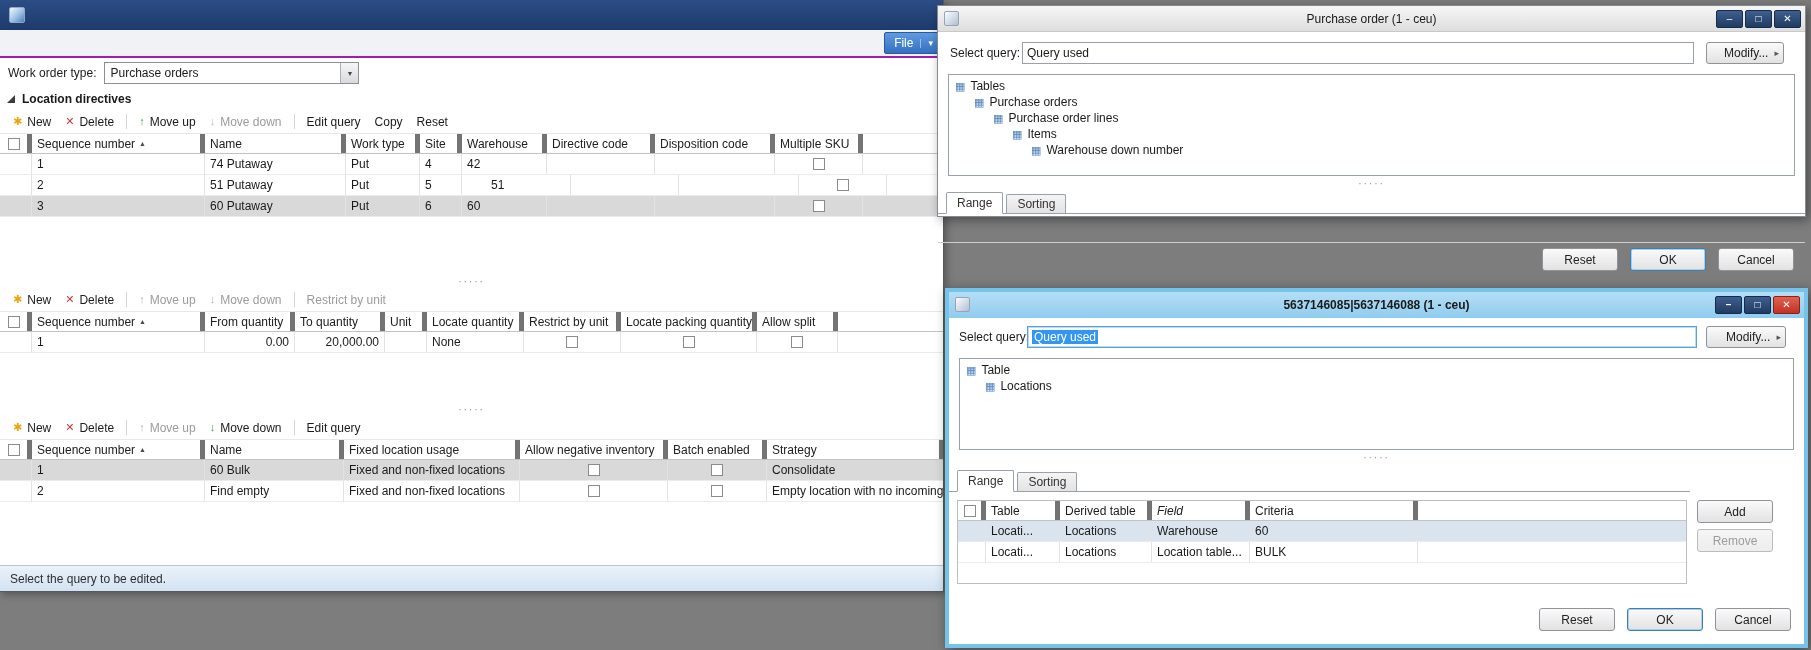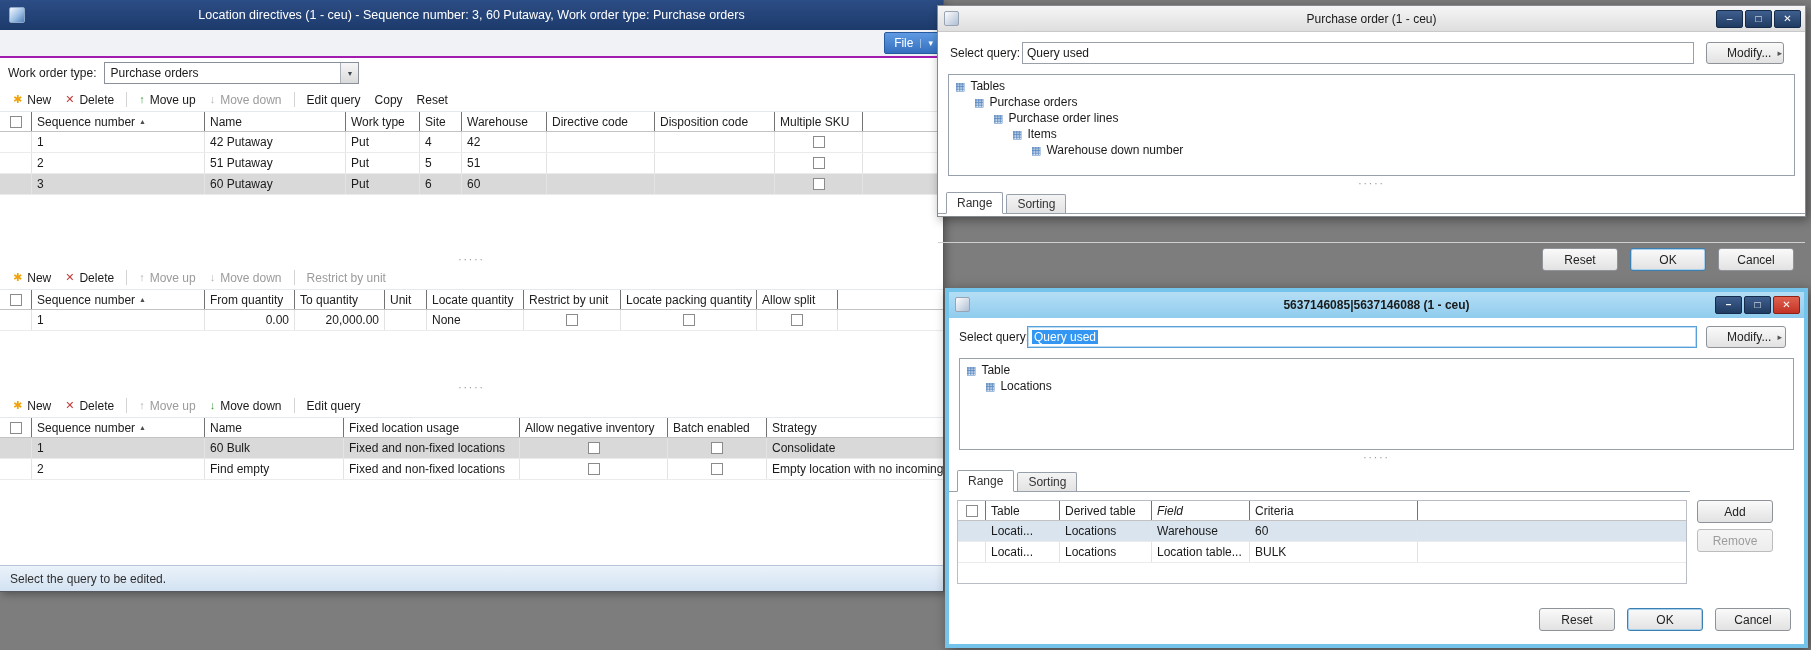--- a/index.html
+++ b/index.html
@@ -28,21 +28,21 @@
   .ticon{font-size:11px;line-height:1;}
   .ic-new{color:var(--toolbar-icon-new,#f0a30a);}
   .ic-delete{color:var(--toolbar-icon-delete,#c43b3b);font-weight:bold;}
   .ic-up,.ic-down{color:var(--toolbar-icon-arrow,#3f9c3f);font-weight:bold;}
   .tsep{width:1px;height:15px;background:#d4d4d4;margin:0 5px;}
 
   
   .grid{background:#fff;overflow:hidden;position:relative;flex:0 0 auto;}
   .grid-head{display:flex;height:20px;border-bottom:1px solid #c3c3c3;background:#fff;}
   .gcell{flex:0 0 auto;display:flex;align-items:center;padding:0 5px;border-right:1px solid #e3e3e3;overflow:hidden;white-space:nowrap;}
-  .ghead{border-right:1px solid #737373;color:#202020;}
+  .ghead{border-right:5px solid #737373;color:#202020;}
   .gfill{flex:1 1 auto;border-right:none;padding:0;}
   .grow{display:flex;height:21px;border-bottom:1px solid #ebebeb;background:#fff;}
   .grow.selected{background:var(--row-selection,#d9d9d9);}
   .grid.blue .grow.selected{background:var(--range-row-selection,#d9e4ef);}
   .gcell.center{justify-content:center;}
   .gcell.right{justify-content:flex-end;}
   .cbx{width:12px;height:12px;border:1px solid #8b8b8b;background:#fff;flex:0 0 auto;}
   .sort{font-size:7px;margin-left:4px;color:#4c4c4c;}
   .grip{flex:0 0 12px;display:flex;align-items:center;justify-content:center;background:#fff;color:#8f8f8f;font-size:10px;letter-spacing:2px;line-height:1;}
   .statusbar{margin-top:auto;flex:0 0 26px;background:linear-gradient(var(--status-bar-blue,#eaf2fa),#d3e2f2);border-top:1px solid #b6c6d8;display:flex;align-items:center;padding-left:10px;color:#2e2e2e;}
@@ -57,59 +57,62 @@
   .wbtn{width:27px;height:18px;display:flex;align-items:center;justify-content:center;background:linear-gradient(#3e5e8e,#203c62);border:1px solid #152b4a;border-radius:2px;color:#fff;font-size:10px;line-height:1;}
   .wbtn.red{background:linear-gradient(#e0614f,var(--close-button-red,#c23325));border-color:#8e2014;}
   .dlg-body{position:relative;height:calc(100% - 26px);background:#fff;}
   .q-label{position:absolute;left:12px;top:14px;white-space:nowrap;}
   .q-input{position:absolute;height:22px;border:1px solid #9aa0a8;background:#fff;display:flex;align-items:center;padding:0 4px;overflow:hidden;white-space:nowrap;}
   .q-input.focused{border-color:#5aa0d8;box-shadow:inset 0 0 0 1px #bcdcf2;}
   .sel-text{background:var(--text-selection-blue,#3296f2);color:#fff;padding:0 2px;}
   .btn{height:23px;min-width:76px;display:flex;align-items:center;justify-content:center;background:linear-gradient(#fafafa,#e2e2e2);border:1px solid #8e9299;border-radius:3px;color:#222;padding:0 10px;white-space:nowrap;}
   .btn.focused{border-color:#3c7fb1;box-shadow:inset 0 0 0 1px #a8cfec;}
   .btn.disabled{color:#9c9c9c;background:linear-gradient(#f5f5f5,#ededed);border-color:#bcbcbc;}
-  .modify-btn{position:absolute;justify-content:flex-start;height:22px;padding:0 20px;}
+  .modify-btn{position:absolute;justify-content:flex-end;height:22px;padding:0 4px;}
   .m-arrow{font-size:9px;color:#555;margin-left:6px;}
   .tree-box{position:absolute;border:1px solid #98a0ac;background:#fff;padding-top:3px;overflow:hidden;}
   .tree-item{height:16px;display:flex;align-items:center;gap:5px;white-space:nowrap;}
   .tree-icon{color:#4f81bd;font-size:11px;line-height:1;}
   .grip-abs{position:absolute;left:0;right:0;height:12px;}
   .tabstrip{position:absolute;display:flex;align-items:flex-end;gap:3px;padding-left:8px;border-bottom:1px solid #98a0ac;height:22px;}
   .tab{height:19px;display:flex;align-items:center;padding:0 10px;background:linear-gradient(#f4f4f4,#e3e3e3);border:1px solid #98a0ac;border-bottom:none;border-radius:2px 2px 0 0;color:#333;position:relative;}
   .tab.active{height:22px;background:#fff;z-index:2;margin-bottom:-1px;border-bottom:1px solid #fff;font-weight:normal;}
   .hline{position:absolute;left:0;right:0;height:1px;background:#cfcfcf;}
   .dlg-buttons{position:absolute;display:flex;gap:12px;}
   .range-grid{position:absolute;border:1px solid #b8bdc6;}
   .side-buttons{position:absolute;display:flex;flex-direction:column;gap:6px;}
   .side-buttons .btn{width:76px;}
 </style>
 </head>
 <body>
 
 <div id="main-window" class="window">
   <div class="main-titlebar">
     <span class="app-icon"></span>
-    <span>Location directives (1 - ceu) - Sequence number: 3, 60 Putaway, Work order type: Purchase orders</span>
   </div>
   <div class="file-row">
     <div class="file-btn">
       <span>File</span>
       <span class="file-caret">▾</span>
     </div>
   </div>
   <div class="field-row">
     <span>Work order type:</span>
     <div class="combo">
       <span class="combo-text">Purchase orders</span>
       <span class="combo-btn">
           <span>▼</span>
         </span>
     </div>
   </div>
 
+  <div class="section-head">
+    <span class="tri"></span>
+    <span class="section-title">Location directives</span>
+  </div>
   <div class="toolbar">
       <div class="tbtn">
         <span class="ticon ic-new">✱</span>
         <span class="tlabel">New</span>
       </div>
       <div class="tbtn">
         <span class="ticon ic-delete">✕</span>
         <span class="tlabel">Delete</span>
       </div>
       <div class="tsep"></div>
@@ -161,38 +164,38 @@
         </div>
         <div class="gcell ghead" style="width: 88px;">
           <span>Multiple SKU</span>
         </div>
         <div class="gcell ghead gfill"></div>
       </div>
       <div class="grid-body">
         <div class="grow">
           <div class="gcell center" style="width: 32px;"></div>
           <div class="gcell" style="width: 173px;">1</div>
-          <div class="gcell" style="width: 141px;">42 Putaway</div>
+          <div class="gcell" style="width: 141px;">74 Putaway</div>
           <div class="gcell" style="width: 74px;">Put</div>
           <div class="gcell" style="width: 42px;">4</div>
           <div class="gcell" style="width: 85px;">42</div>
           <div class="gcell" style="width: 108px;"></div>
           <div class="gcell" style="width: 120px;"></div>
           <div class="gcell center" style="width: 88px;">
             <span class="cbx"></span>
           </div>
           <div class="gcell gfill"></div>
         </div>
         <div class="grow">
           <div class="gcell center" style="width: 32px;"></div>
           <div class="gcell" style="width: 173px;">2</div>
           <div class="gcell" style="width: 141px;">51 Putaway</div>
           <div class="gcell" style="width: 74px;">Put</div>
           <div class="gcell" style="width: 42px;">5</div>
-          <div class="gcell" style="width: 85px;">51</div>
+          <div class="gcell" style="width: 85px; margin-left: 24px;">51</div>
           <div class="gcell" style="width: 108px;"></div>
           <div class="gcell" style="width: 120px;"></div>
           <div class="gcell center" style="width: 88px;">
             <span class="cbx"></span>
           </div>
           <div class="gcell gfill"></div>
         </div>
         <div class="grow selected">
           <div class="gcell center" style="width: 32px;"></div>
           <div class="gcell" style="width: 173px;">3</div>

